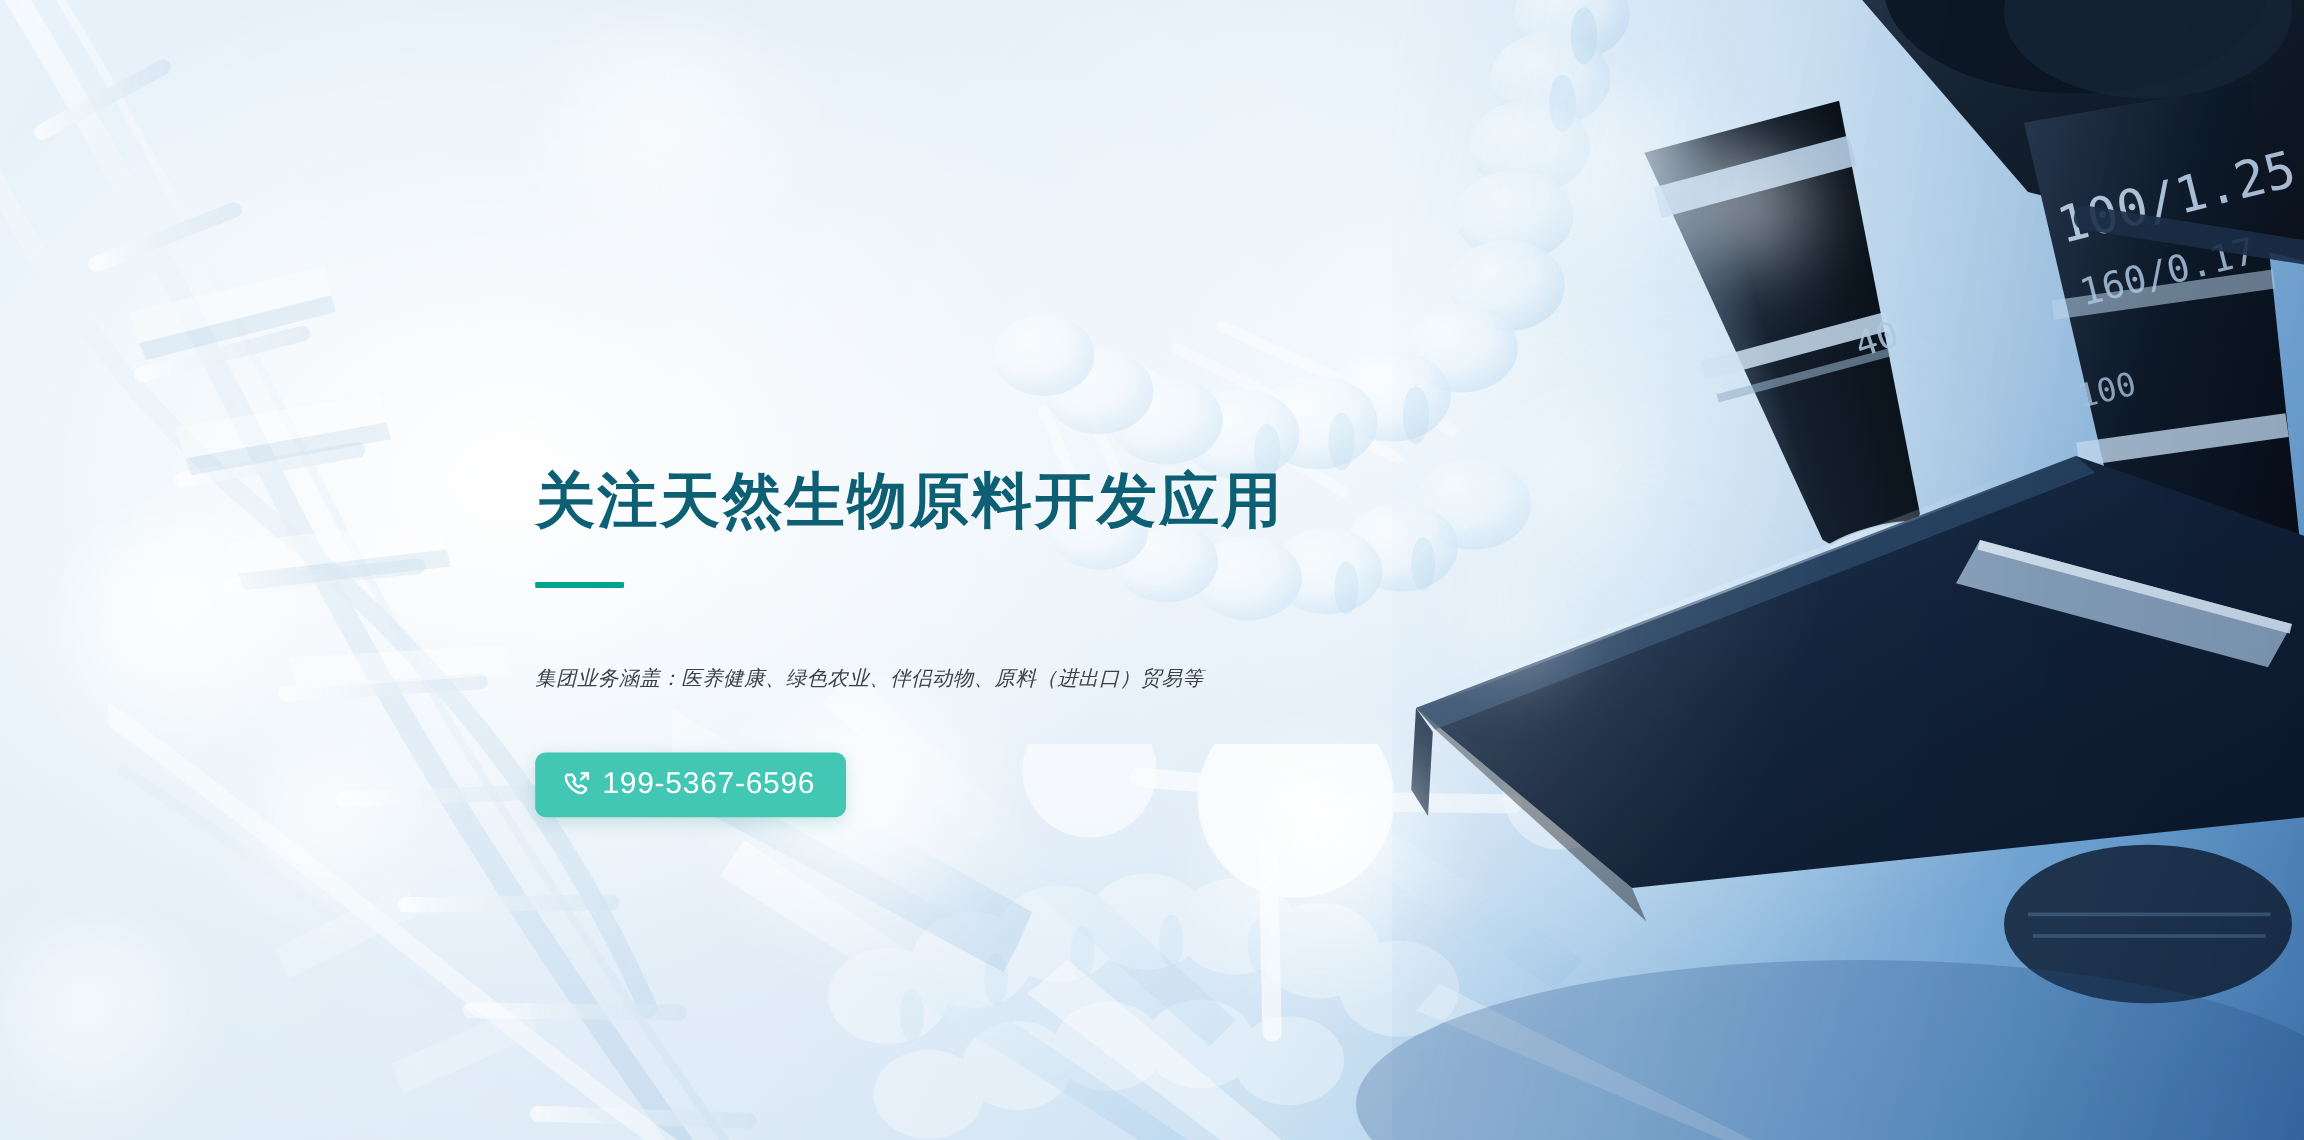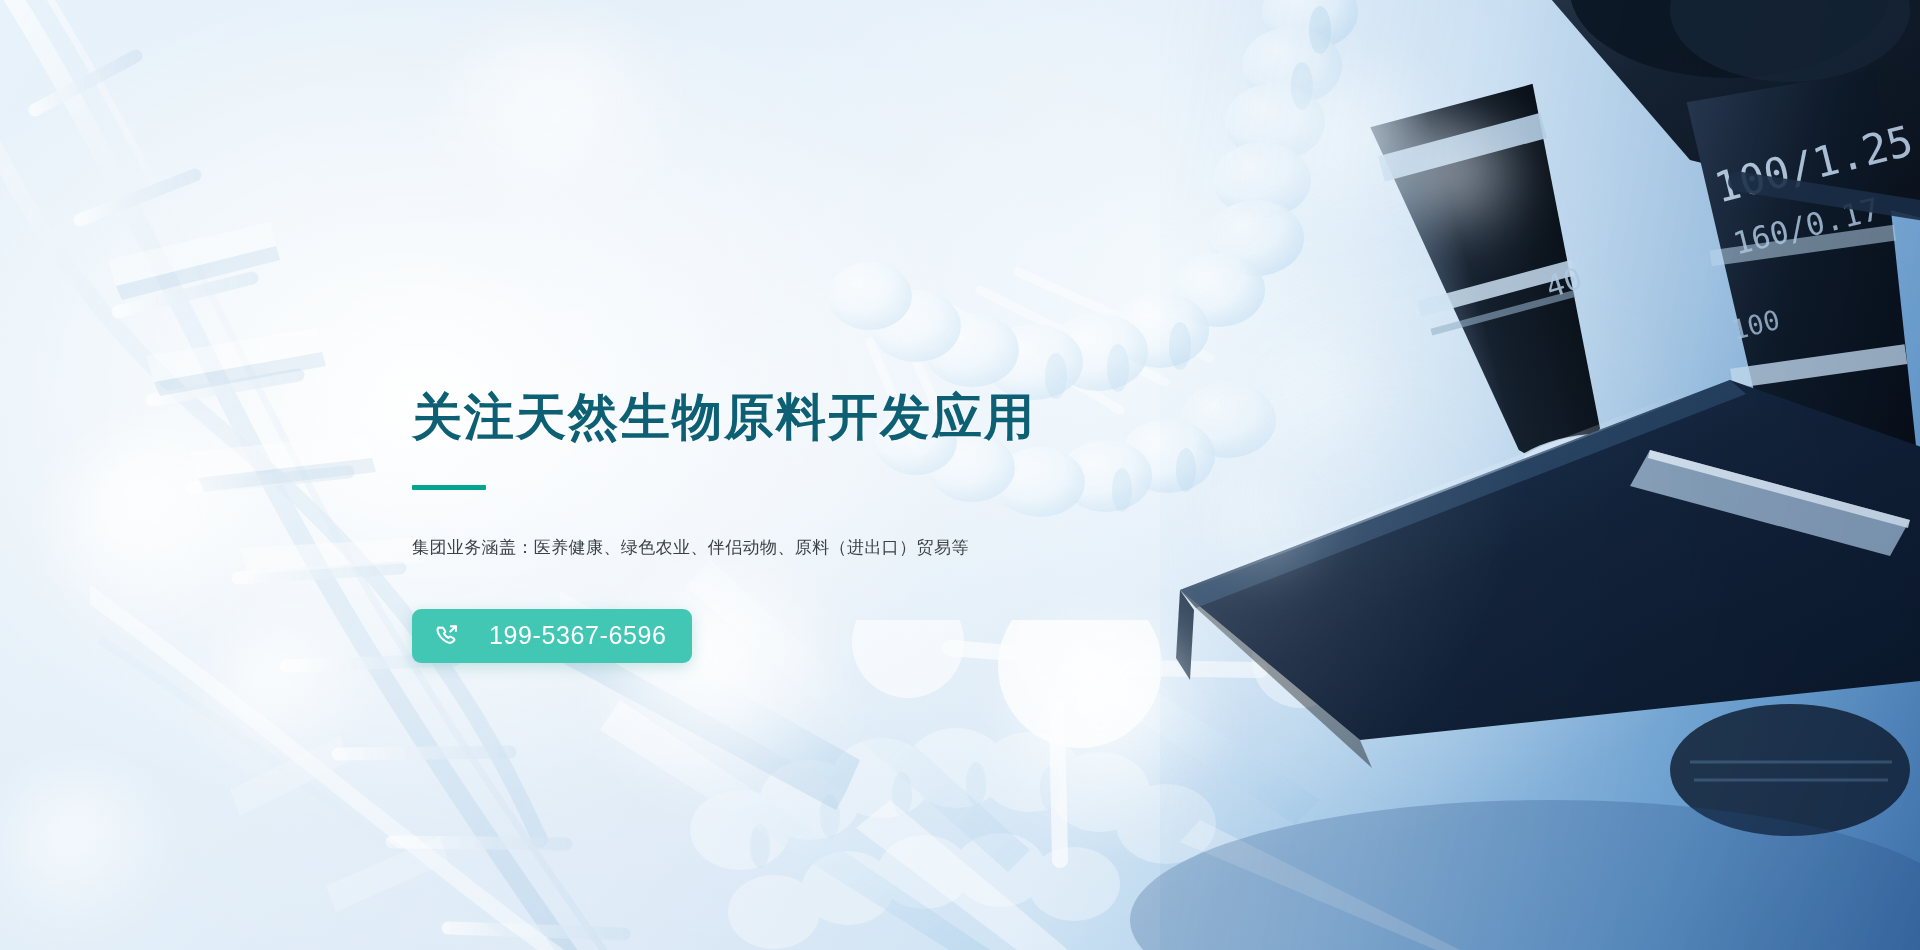--- a/index.html
+++ b/index.html
@@ -61,45 +61,45 @@
       radial-gradient(ellipse 520px 460px at 24% 52%, rgba(255,255,255,.55), rgba(255,255,255,0) 70%),
       linear-gradient(100deg, rgba(158,201,233,0) 0%, rgba(120,176,221,.25) 34%, rgba(74,133,190,.42) 66%, rgba(40,96,158,.52) 100%);
     mix-blend-mode:multiply;opacity:.55;
   }
   .vignette{
     position:absolute;inset:0;
     background:radial-gradient(ellipse 1500px 1000px at 34% 48%, rgba(255,255,255,.38) 0%, rgba(255,255,255,0) 58%);
   }
 
   
-  .content{position:absolute;left:412px;top:388px;width:900px;z-index:20;}
+  .content{position:absolute;left:446px;top:388px;width:900px;z-index:20;}
 
   .headline{
     font-size:50px;
     font-weight:bold;
     letter-spacing:2px;
     line-height:1.18;
     white-space:nowrap;
     text-shadow:0 1px 2px rgba(255,255,255,.55);
   }
 
   .divider{
     width:74px;height:5px;margin-top:38px;border-radius:1px;
   }
 
-  .desc{margin-top:40px;}
+  .desc{margin-top:58px;font-style:italic;}
   .desc p{
     font-size:17px;
     line-height:2.15;
     letter-spacing:.4px;
     white-space:nowrap;
   }
 
   .cta{
-    display:inline-flex;align-items:center;gap:29px;
+    display:inline-flex;align-items:center;gap:8px;
     margin-top:42px;
     padding:14px 26px 14px 22px;
     border-radius:9px;
     border:none;cursor:pointer;
     box-shadow:0 4px 14px rgba(40,150,135,.22);
     font-family:inherit;
   }
   .cta .phone-ico{display:block;width:26px;height:26px;flex:0 0 26px;}
   .cta-text{
     font-size:25px;letter-spacing:.6px;font-weight:400;line-height:1;

